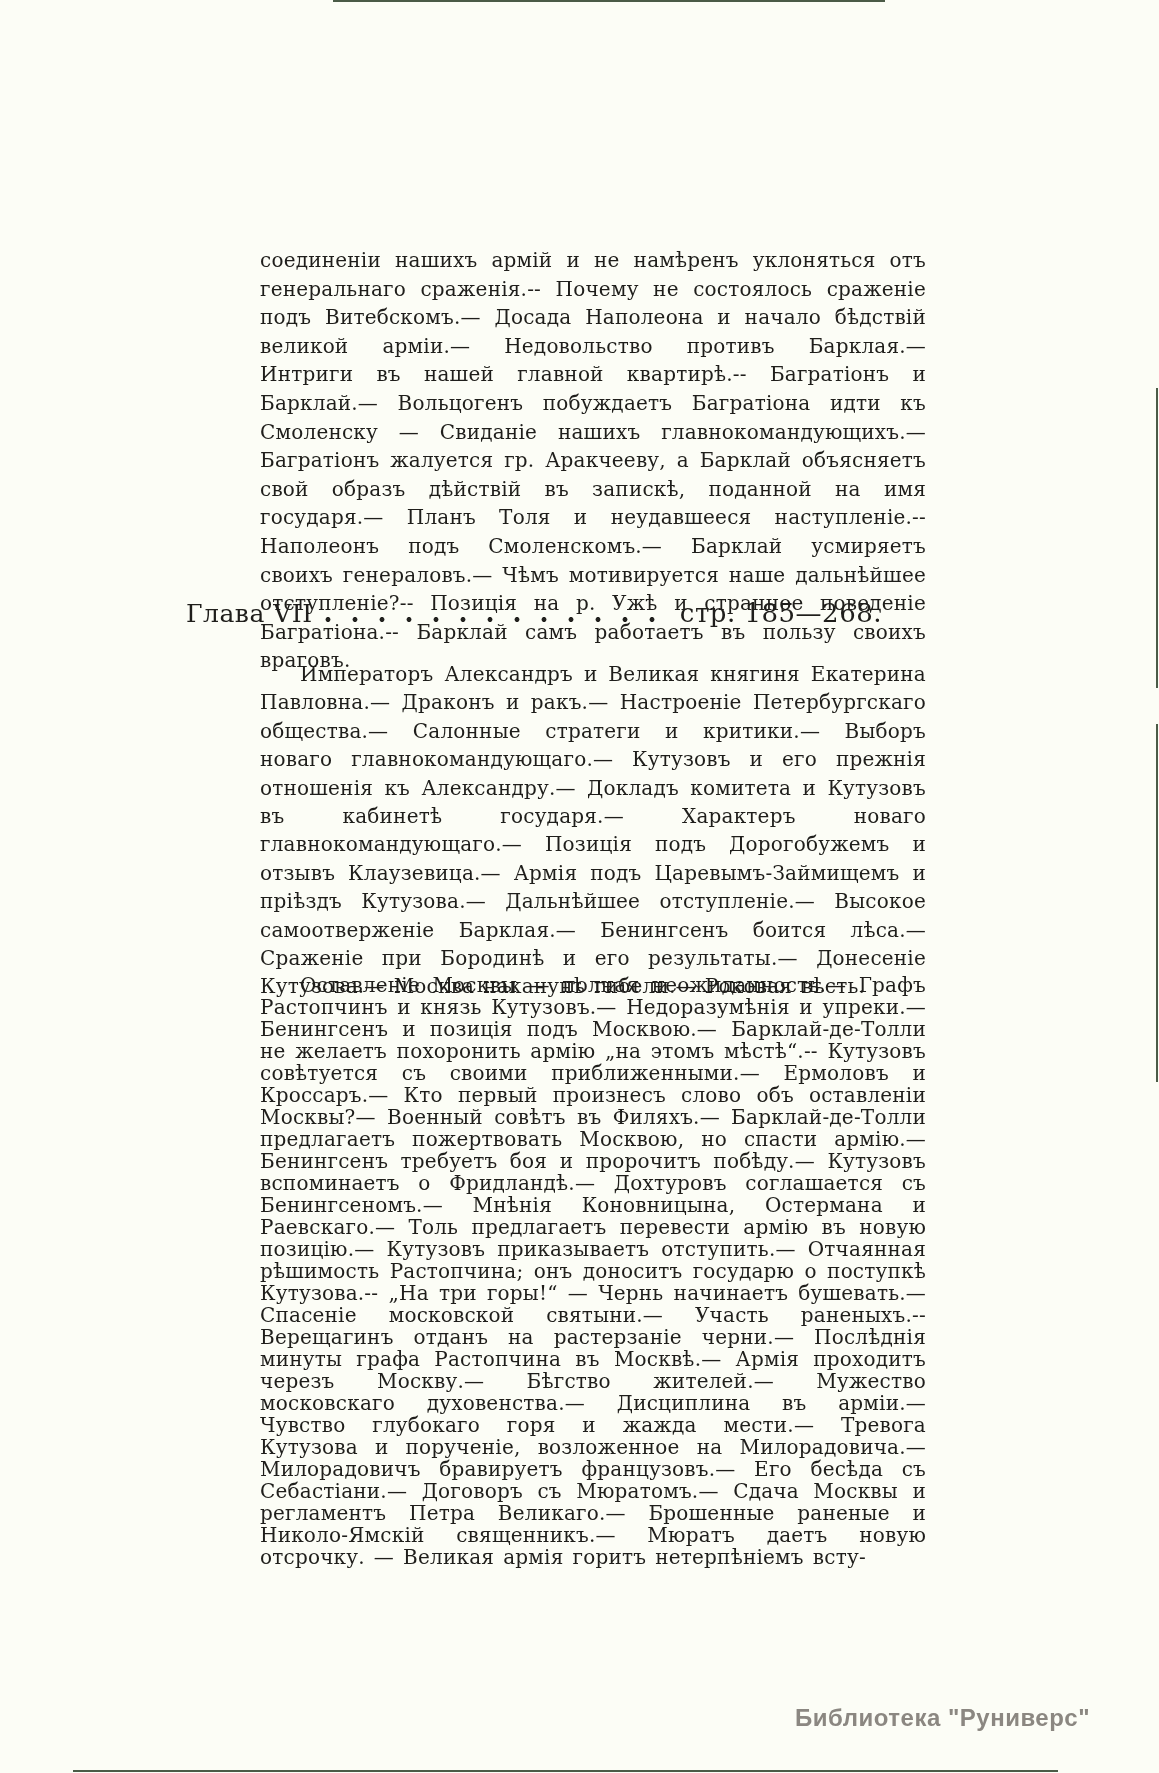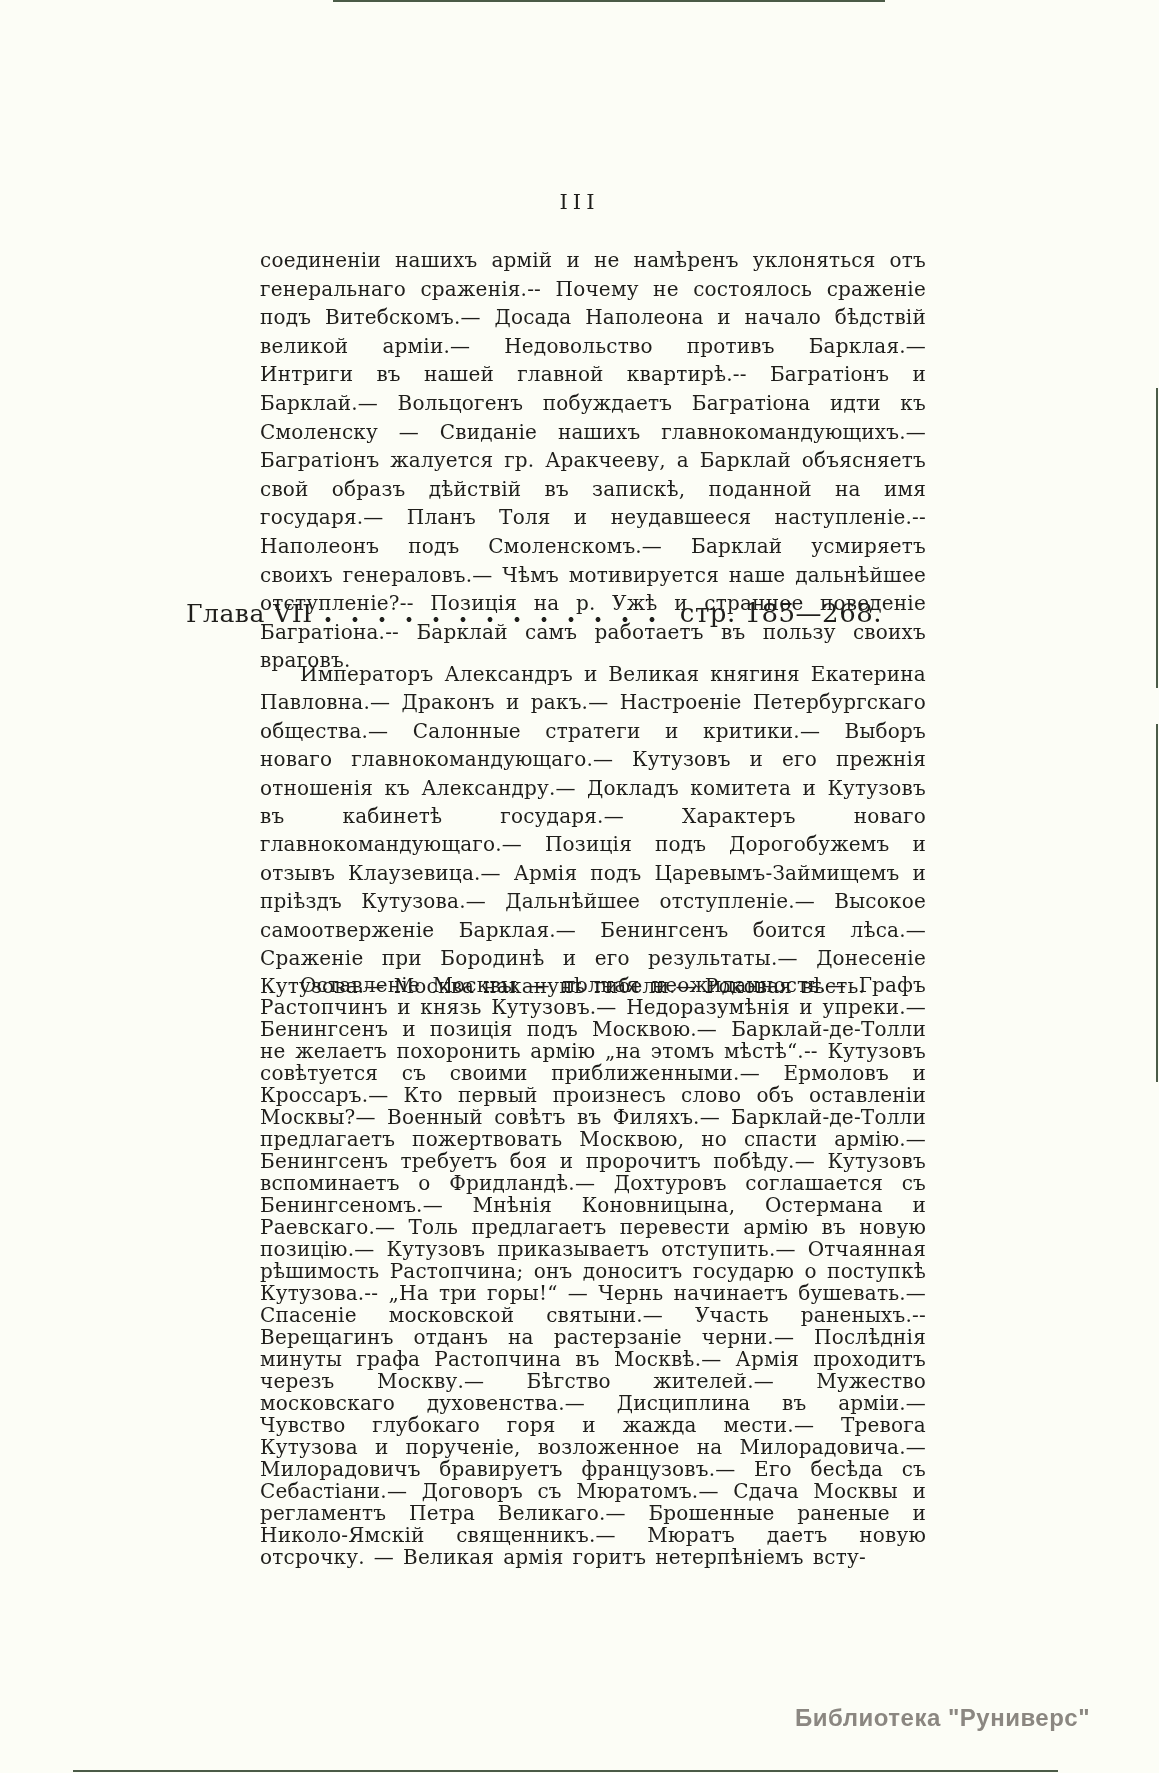--- a/index.html
+++ b/index.html
@@ -95,21 +95,20 @@
 </head>
 <body style="background: rgb(252, 253, 246);">
 
 <div class="page" style="color: rgb(31, 30, 27);">
 
   <div class="scan-edge scan-edge-top"></div>
   <div class="scan-edge scan-edge-right1"></div>
   <div class="scan-edge scan-edge-right2"></div>
   <div class="scan-edge scan-edge-bottom"></div>
 
-  <div class="page-number">III</div>
 
   <div class="para para-continuation">соединеніи нашихъ армій и не намѣренъ уклоняться отъ генеральнаго сраженія.-- Почему не состоялось сраженіе подъ Витебскомъ.— Досада Наполеона и начало бѣдствій великой арміи.— Недовольство противъ Барклая.— Интриги въ нашей главной квартирѣ.-- Багратіонъ и Барклай.— Вольцогенъ побуждаетъ Багратіона идти къ Смоленску — Свиданіе нашихъ главнокомандующихъ.— Багратіонъ жалуется гр. Аракчееву, а Барклай объясняетъ свой образъ дѣйствій въ запискѣ, поданной на имя государя.— Планъ Толя и неудавшееся наступленіе.-- Наполеонъ подъ Смоленскомъ.— Барклай усмиряетъ своихъ генераловъ.— Чѣмъ мотивируется наше дальнѣйшее отступленіе?-- Позиція на р. Ужѣ и странное поведеніе Багратіона.-- Барклай самъ работаетъ въ пользу своихъ враговъ.</div>
 
   <div class="chapter-heading chapter-heading-1">
     <span class="chapter-title">Глава VII</span>
     <span class="dot-leader"></span>
     <span class="chapter-pages">стр. 185—268.</span>
   </div>
 
   <div class="para para-ch7">Императоръ Александръ и Великая княгиня Екатерина Павловна.— Драконъ и ракъ.— Настроеніе Петербургскаго общества.— Салонные стратеги и критики.— Выборъ новаго главнокомандующаго.— Кутузовъ и его прежнія отношенія къ Александру.— Докладъ комитета и Кутузовъ въ кабинетѣ государя.— Характеръ новаго главнокомандующаго.— Позиція подъ Дорогобужемъ и отзывъ Клаузевица.— Армія подъ Царевымъ-Займищемъ и пріѣздъ Кутузова.— Дальнѣйшее отступленіе.— Высокое самоотверженіе Барклая.— Бенингсенъ боится лѣса.— Сраженіе при Бородинѣ и его результаты.— Донесеніе Кутузова.— Москва наканунѣ гибели.— Роковая вѣсть.</div>

